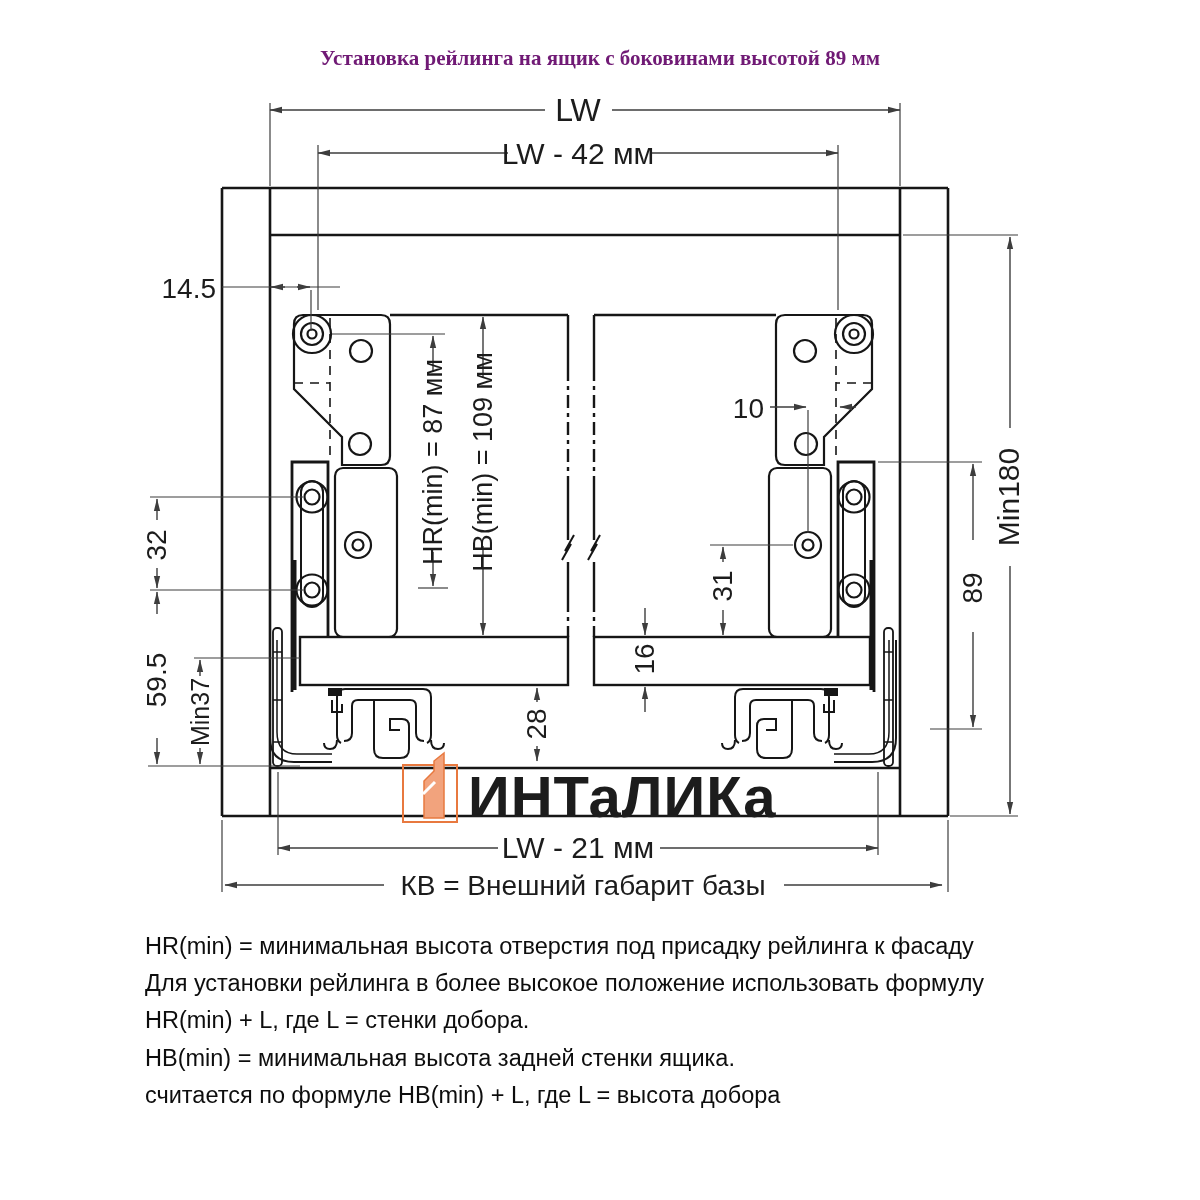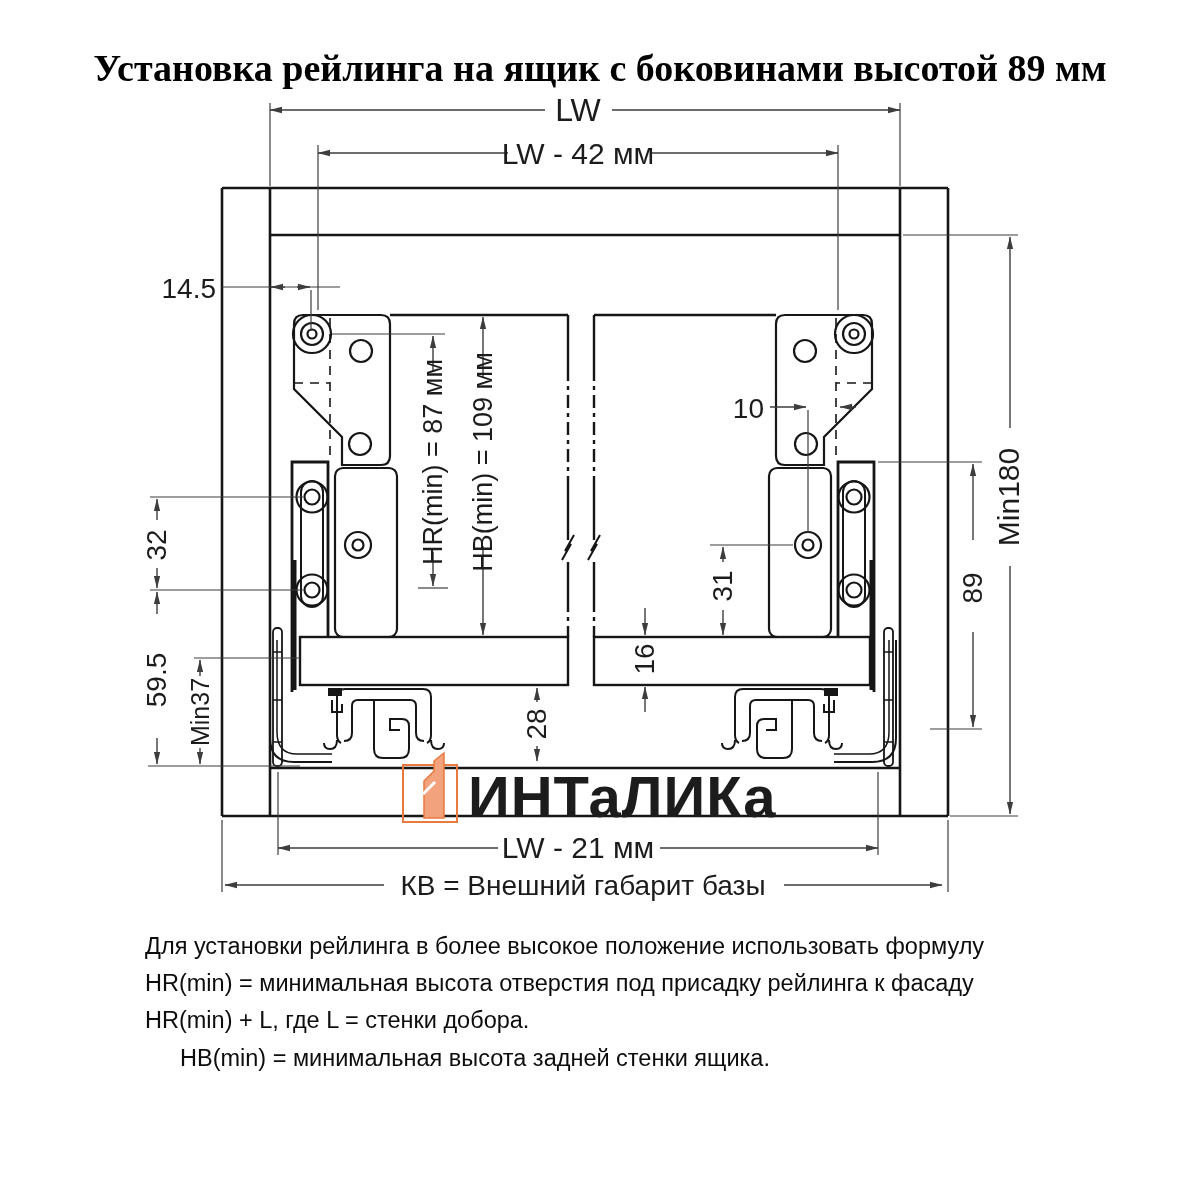--- a/index.html
+++ b/index.html
@@ -1,23 +1,23 @@
 <!DOCTYPE html>
 <html><head>
 <meta charset="utf-8">
 <style>
   html,body{margin:0;padding:0;background:#ffffff;}
   #page{position:relative;width:1200px;height:1200px;background:#ffffff;overflow:hidden;
         font-family:"Liberation Sans",sans-serif;color:#111;}
   #title{position:absolute;top:46px;left:0;width:1200px;text-align:center;
-         font-family:"Liberation Serif",serif;font-weight:bold;font-size:38px;color:#000000;}
+         font-family:"Liberation Serif",serif;font-weight:bold;font-size:21px;color:#701a75;}
   #drawing{position:absolute;top:0;left:0;}
   .notes{position:absolute;left:145px;font-size:23.5px;line-height:37px;color:#0d0d0d;}
   #notes-hr{top:928px;}
-  #notes-hb{top:1040px;margin-left:35px;}
+  #notes-hb{top:1040px;}
   svg text{font-family:"Liberation Sans",sans-serif;fill:#1c1c1c;}
 </style>
 </head>
 <body>
 
 <div id="page">
 
   <div id="title">Установка рейлинга на ящик с боковинами высотой 89 мм</div>
 
   <svg id="drawing" width="1200" height="935" viewBox="0 0 1200 935">
@@ -229,21 +229,22 @@
 
     <g>
       <rect x="403" y="765" width="54" height="57" fill="none" stroke="#e8793f" stroke-width="2"></rect>
       <path d="M424,818 L444,818 L444,753 L434,761 L434,771 L424,781 Z" fill="#f2a37d" stroke="#e8793f" stroke-width="1.5"></path>
       <line x1="423" y1="794" x2="435" y2="782" stroke="#ffffff" stroke-width="3"></line>
       <text x="468" y="817" font-size="58" font-weight="bold" fill="#9b9b9b" letter-spacing="1">ИНТаЛИКа</text>
     </g>
   </svg>
 
   <div id="notes-hr" class="notes">
+    <div>HR(min) = минимальная высота отверстия под присадку рейлинга к фасаду</div>
     <div>Для установки рейлинга в более высокое положение использовать формулу</div>
-    <div>HR(min) = минимальная высота отверстия под присадку рейлинга к фасаду</div>
     <div>HR(min) + L,  где L = стенки добора.</div>
   </div>
   <div id="notes-hb" class="notes">
     <div>HB(min) = минимальная высота задней стенки ящика.</div>
+    <div>считается по формуле HB(min) + L, где L = высота добора</div>
   </div>
 
 </div>
 
 </body></html>

